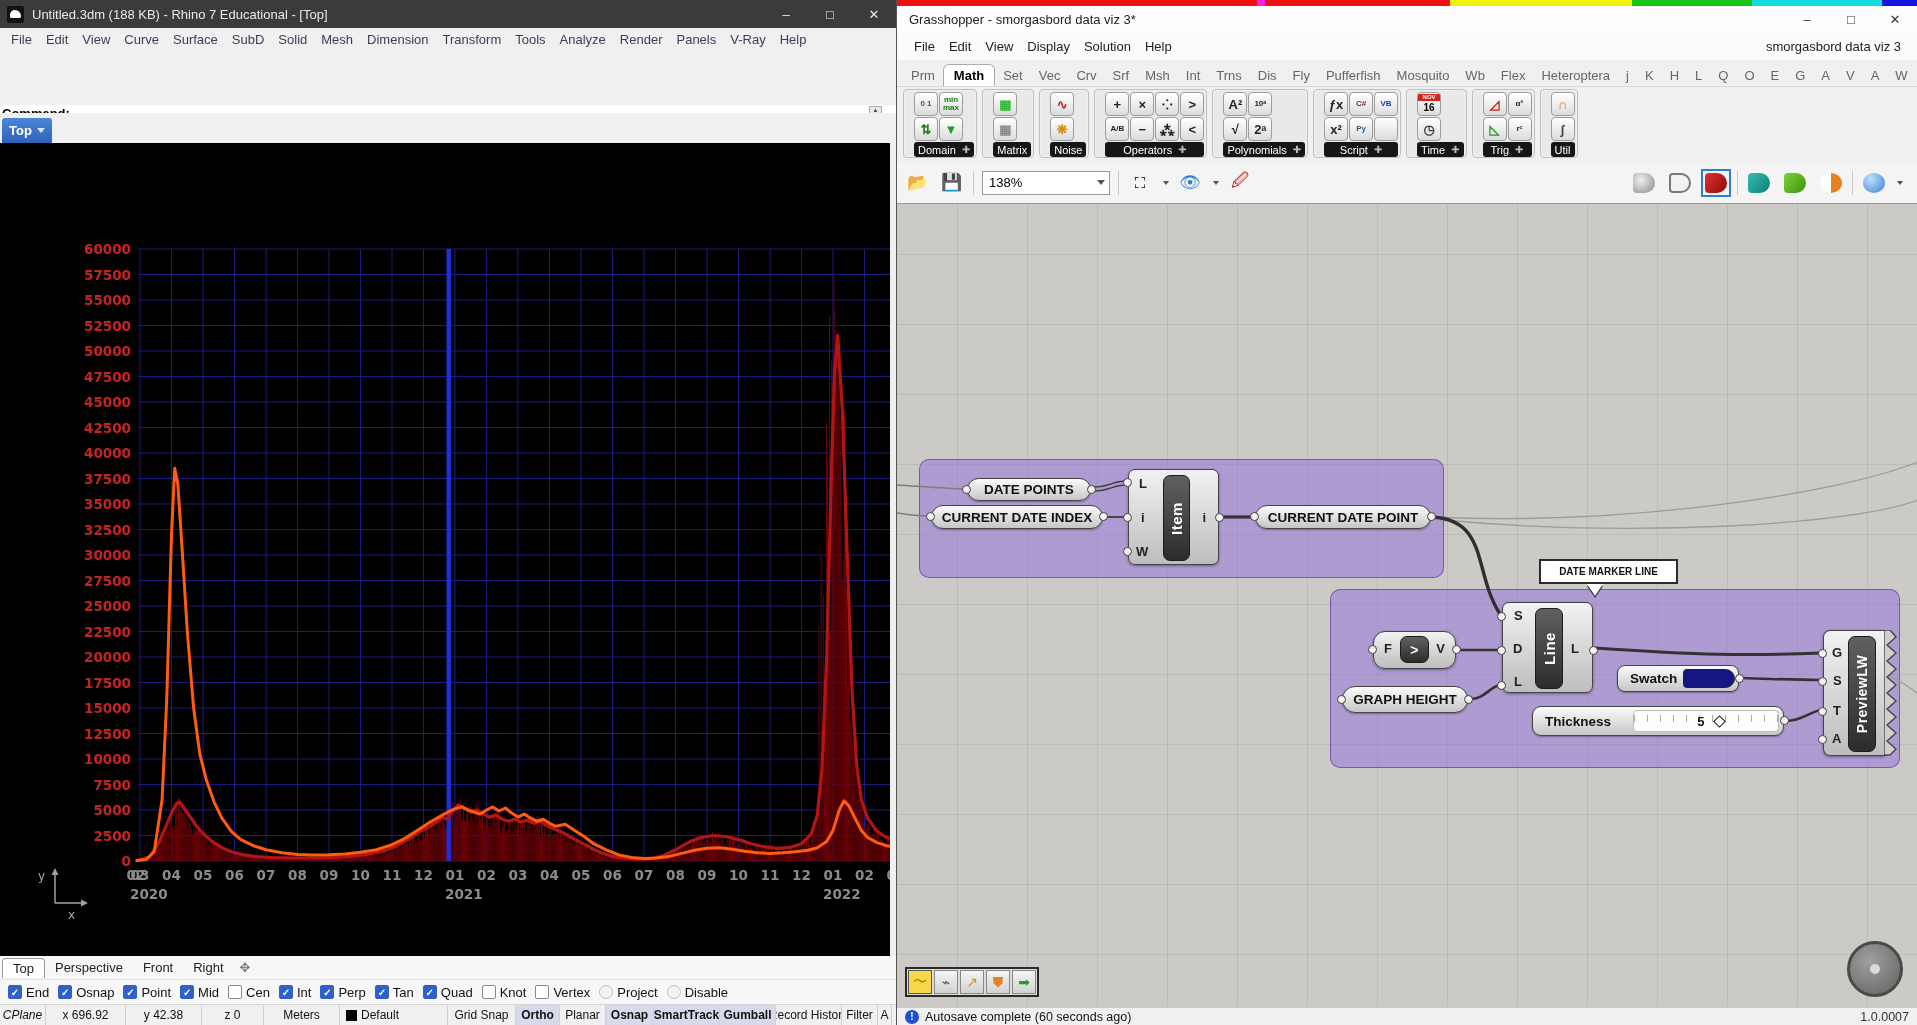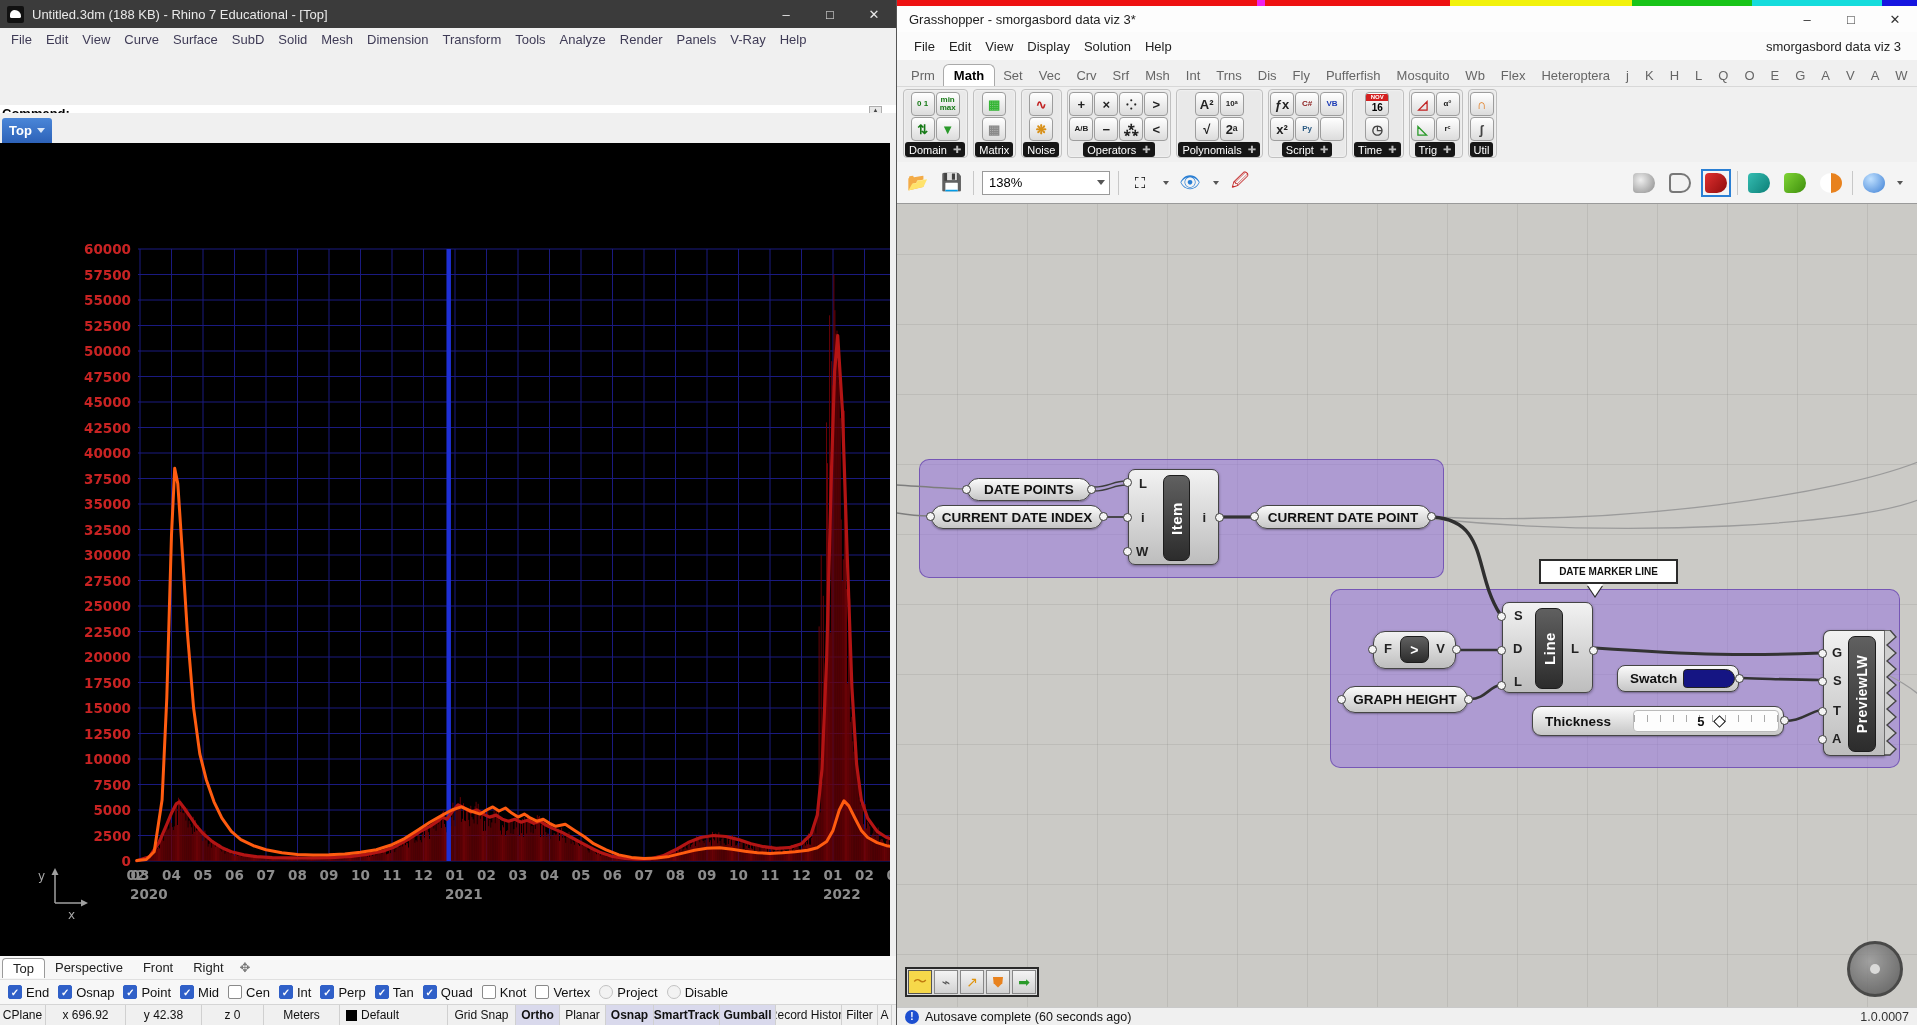--- a/index.html
+++ b/index.html
@@ -47,21 +47,21 @@
   #gh-rainbow { position:absolute; left:0; top:0; width:100%; height:6px; display:flex; }
   #gh-rainbow div { height:100%; }
   #gh-titlebar { position:absolute; left:0; top:6px; width:100%; height:26px; background:#fdfdfd; display:flex; align-items:center; font-size:13px; color:#222; padding-left:12px; }
   #gh-titlebar .win-btn { color:#333; }
   #gh-menubar { position:absolute; left:0; top:32px; width:100%; height:28px; background:#fbfbfb; display:flex; align-items:center; padding:0 10px; }
   #gh-docname { margin-left:auto; font-size:13px; color:#222; padding-right:6px; }
   #gh-tabs { position:absolute; left:0; top:60px; width:100%; height:26px; display:flex; align-items:flex-end; padding-left:6px; background:#f0f0f0; }
   .gh-tab { font-size:13px; color:#666; padding:3px 8px; }
   .gh-tab.active { background:#fff; border:1px solid #aaa; border-bottom:none; border-radius:6px 6px 0 0; font-weight:bold; color:#000; padding:3px 10px; position:relative; z-index:2; }
   #gh-toolbar { position:absolute; left:0; top:86px; width:100%; height:76px; background:#f0f0f0; border-top:1px solid #d8d8d8; display:flex; align-items:flex-start; padding:2px 0 0 6px; gap:5px; }
-  .gh-group { background:#e9e9e9; border:1px solid #c0c0c0; border-radius:4px; box-shadow:inset 0 0 2px #fff; padding:2px 2px 0 1px; display:flex; flex-direction:column;align-items:center; }
+  .gh-group { background:#e9e9e9; border:1px solid #c0c0c0; border-radius:4px; box-shadow:inset 0 0 2px #fff; padding:2px 2px 0 10px; display:flex; flex-direction:column; }
   .gh-icons { display:grid; gap:1px; }
   .gh-icon { width:24px; height:24px; background:linear-gradient(#ffffff,#dcdcdc); border:1px solid #9d9d9d; border-radius:4px; display:flex; align-items:center; justify-content:center; font-size:13px; font-weight:bold; overflow:hidden; }
   .gh-icon.sm { font-size:8px; line-height:8px; text-align:center; }
   .gh-icon.cal { flex-direction:column; padding:0; }
   .gh-icon.cal .cal-top { width:100%; background:#d42020; color:#fff; font-size:6px; line-height:7px; text-align:center; }
   .gh-icon.cal .cal-num { font-size:10px; line-height:14px; }
   .gh-grouplabel { margin-top:1px; background:#161616; border-radius:3px; color:#fff; font-size:11px; display:flex; align-items:center; justify-content:center; gap:6px; height:15px; padding:0 4px; }
   .gh-grouplabel .plus { color:#bbb; font-size:10px; }
   #gh-canvasbar { position:absolute; left:0; top:162px; width:100%; height:42px; background:#f4f4f4; border-bottom:1px solid #9a9a9a; display:flex; align-items:center; padding-left:8px; gap:8px; }
   .cb-icon { width:26px; height:24px; display:flex; align-items:center; justify-content:center; font-size:17px; }
@@ -1031,21 +1031,21 @@
         <span class="os-item">
           <span class="os-box disabled"></span>
           <span>Project</span>
         </span>
         <span class="os-item">
           <span class="os-box disabled"></span>
           <span>Disable</span>
         </span>
       </div>
     <div id="rh-status">
-        <span class="st-cell" style="width: 46px;">
+        <span class="st-cell" style="width: 46px; font-style: italic;">
           <span>CPlane</span>
         </span>
         <span class="st-cell" style="width: 80px;">
           <span>x 696.92</span>
         </span>
         <span class="st-cell" style="width: 76px;">
           <span>y 42.38</span>
         </span>
         <span class="st-cell" style="width: 62px;">
           <span>z 0</span>

